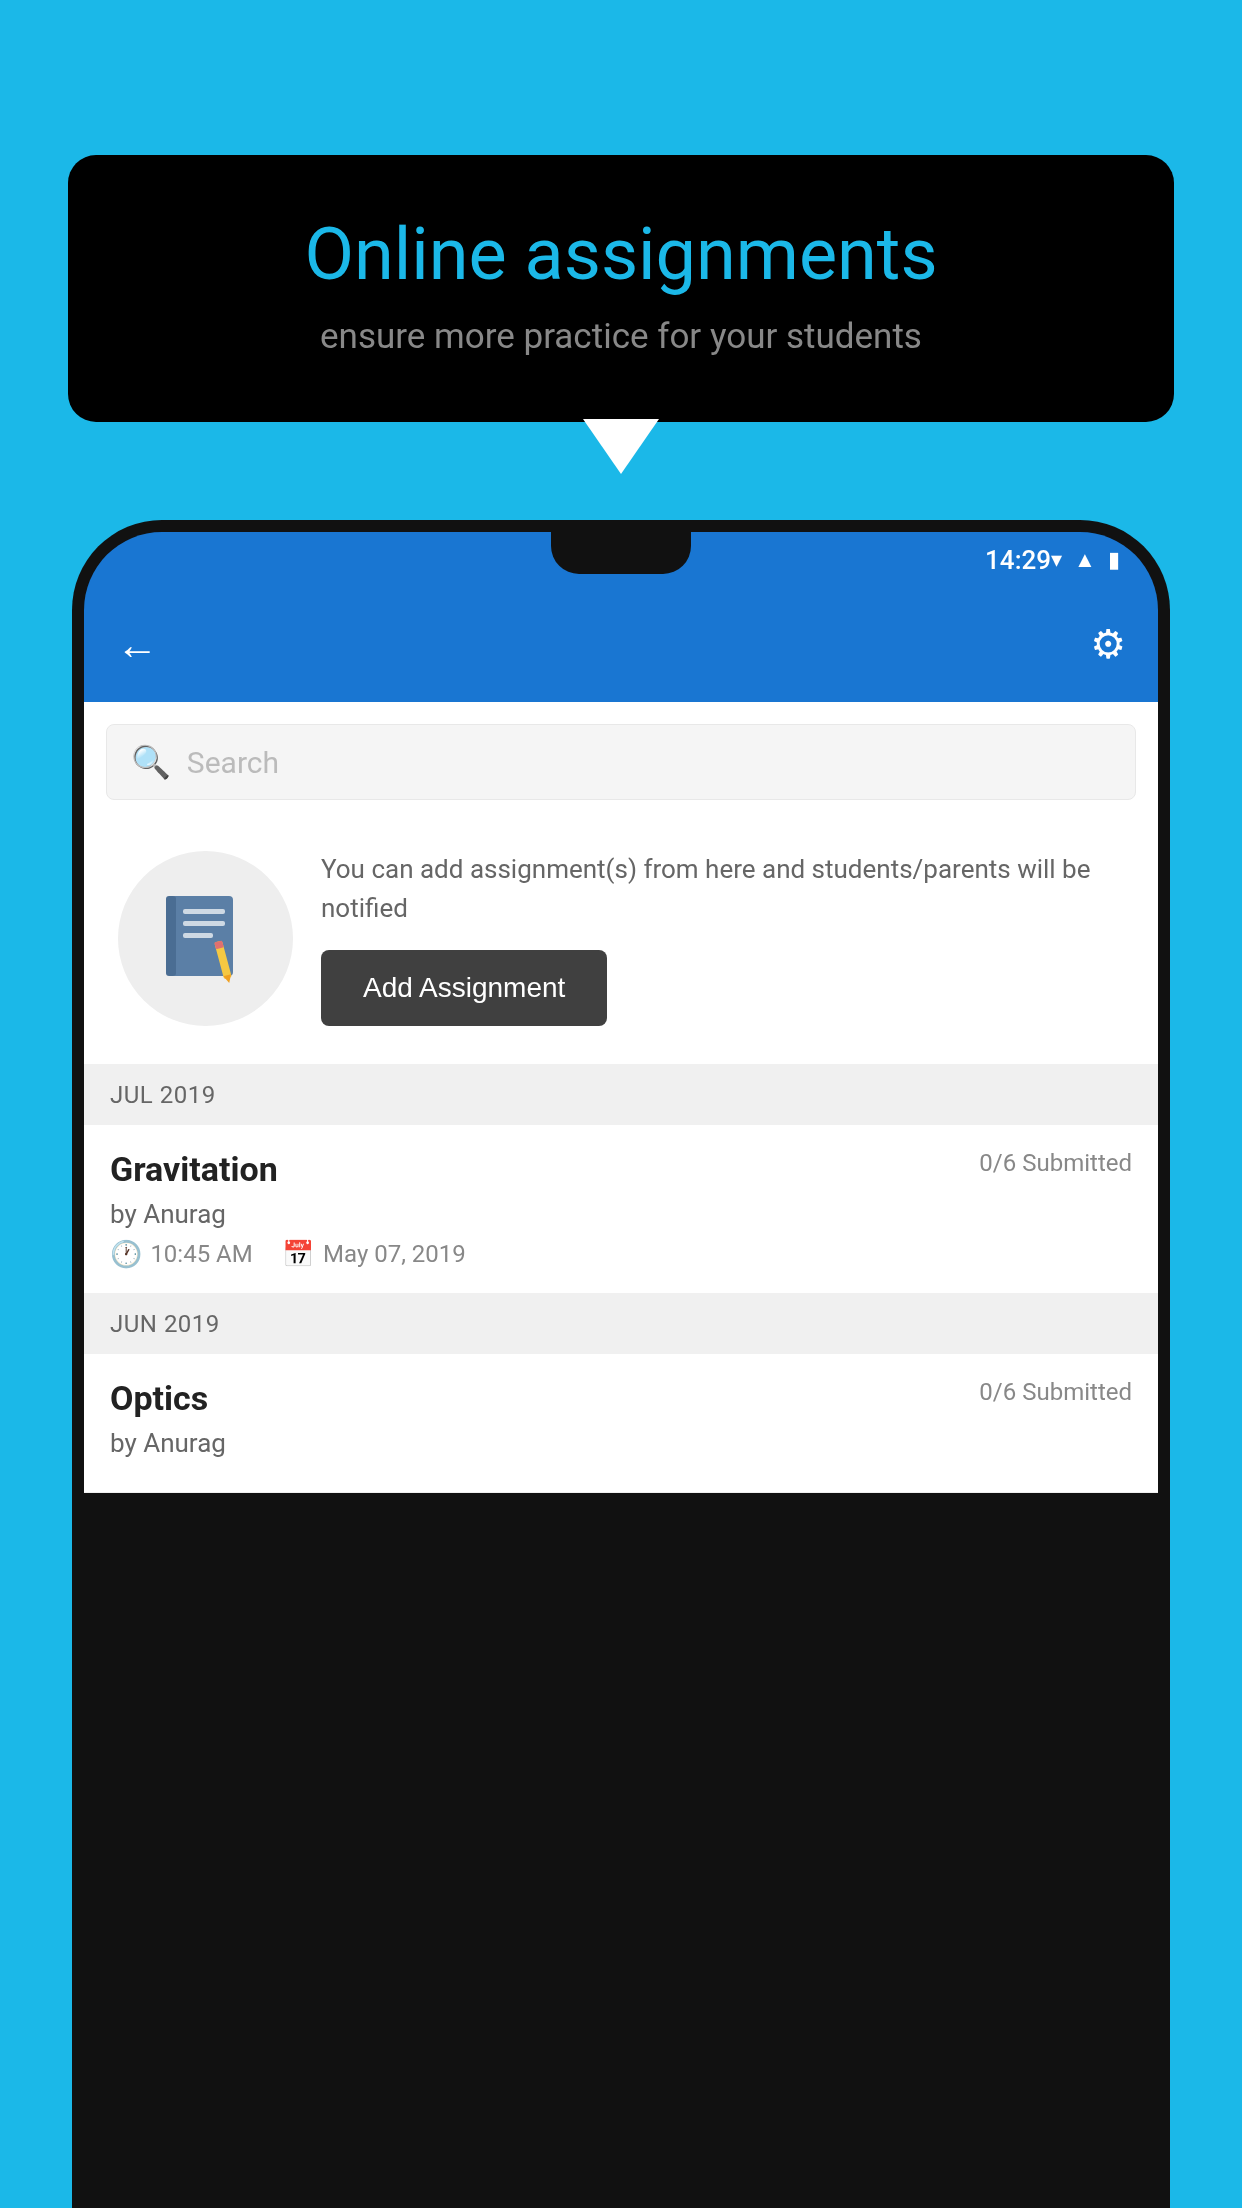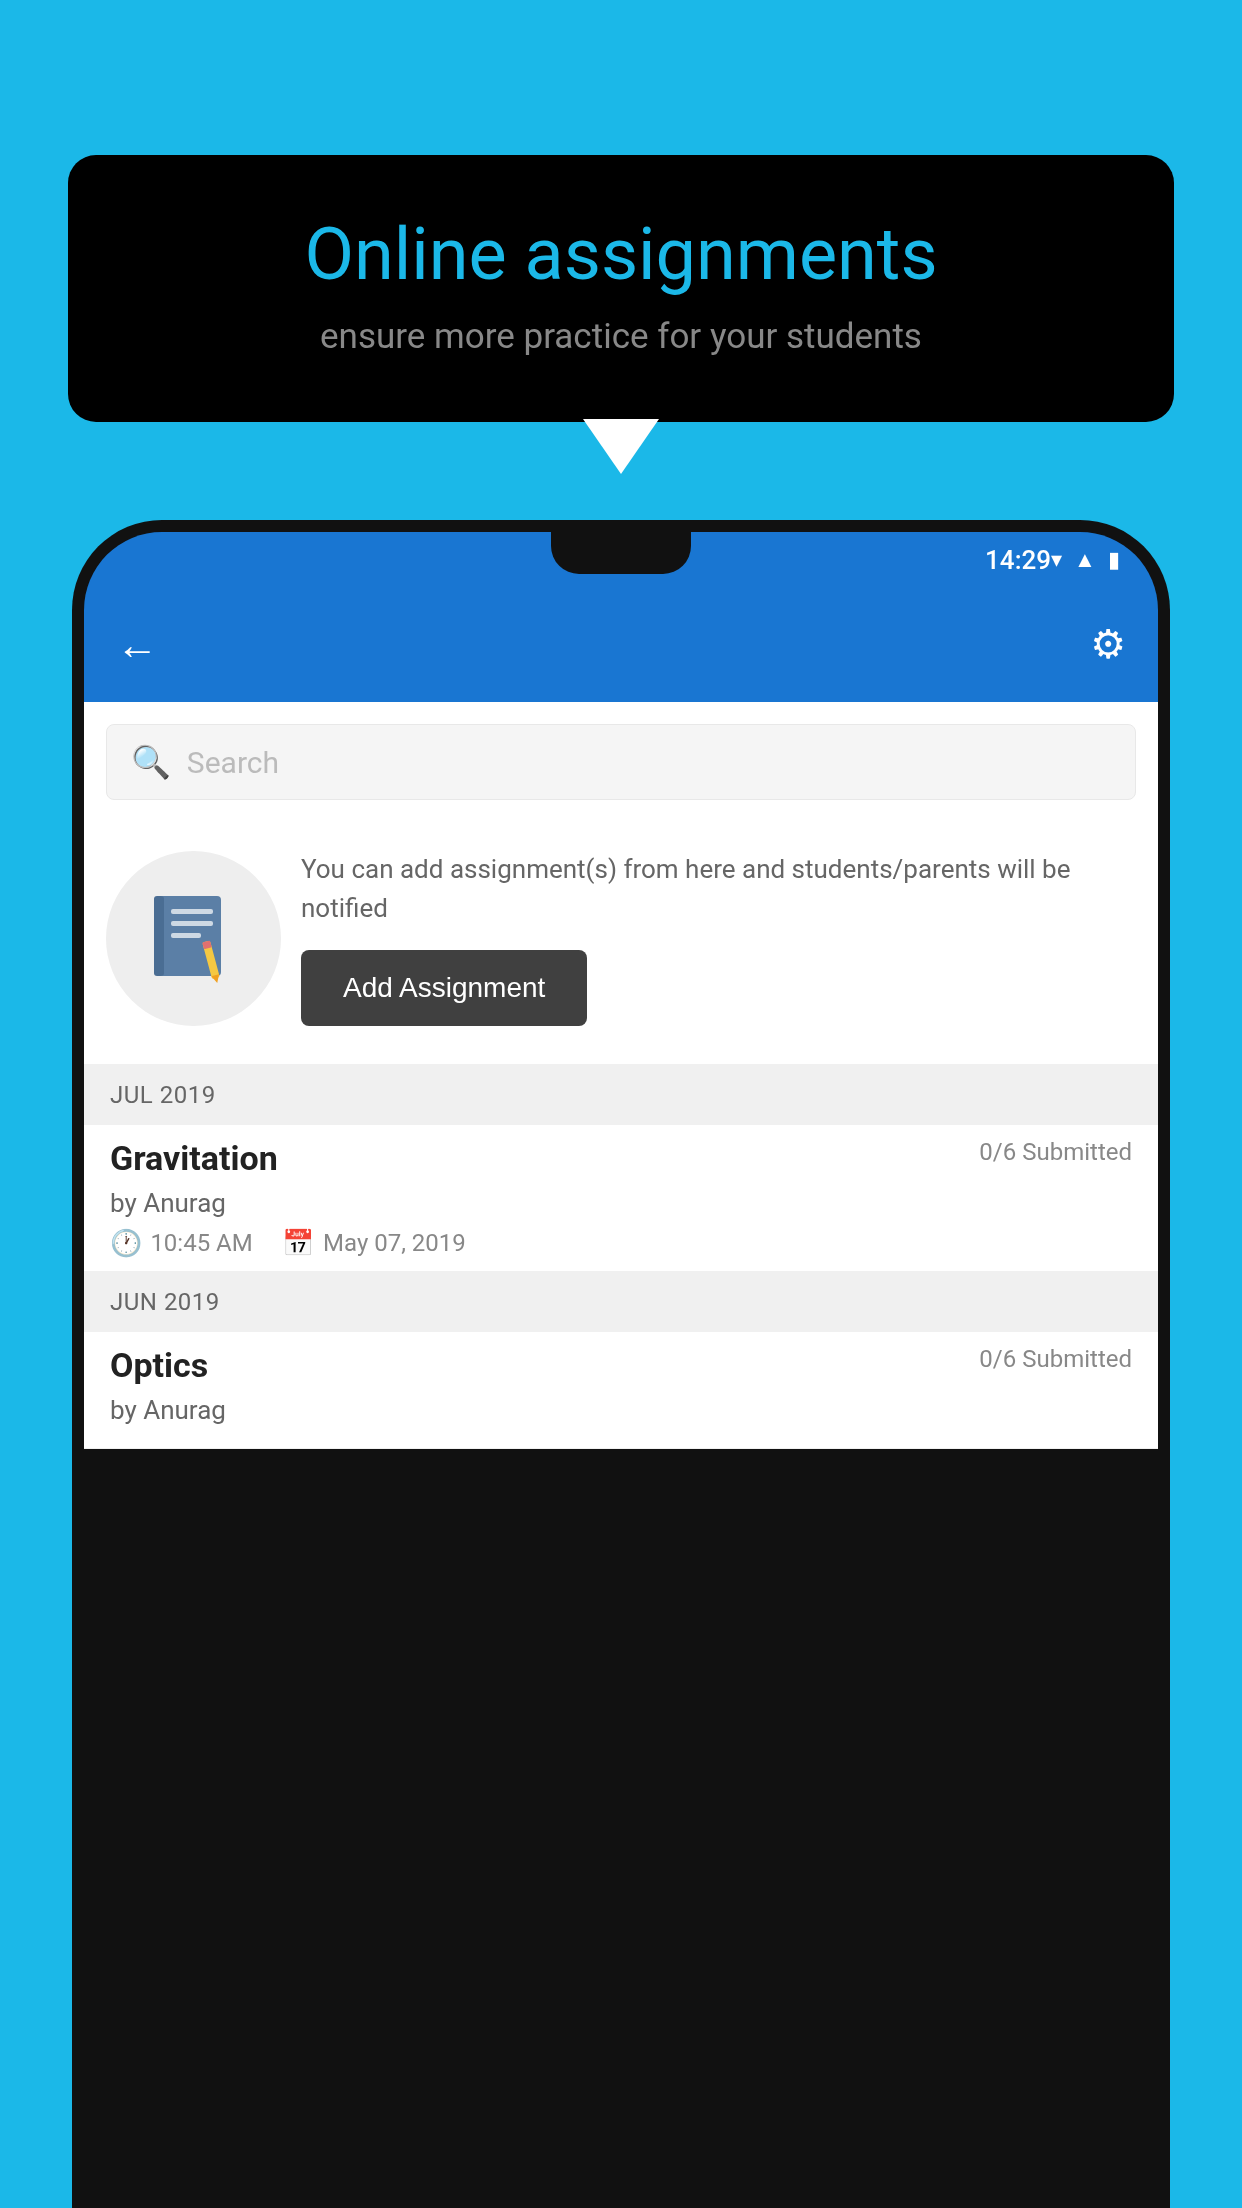--- a/index.html
+++ b/index.html
@@ -216,22 +216,22 @@
 
     .search-placeholder {
       font-size: 30px;
       color: #bbb;
     }
 
     
     .assignment-promo {
       display: flex;
       align-items: center;
-      padding: 28px 22px 38px 22px;
-      gap: 20px;
+      padding: 28px 22px 38px 34px;
+      gap: 28px;
       border-bottom: 1px solid #f0f0f0;
     }
 
     .promo-icon-circle {
       width: 175px;
       height: 175px;
       background: #eeeeee;
       border-radius: 50%;
       display: flex;
       align-items: center;
@@ -266,21 +266,21 @@
       background: #f0f0f0;
       padding: 16px 26px;
       font-size: 24px;
       font-weight: 400;
       color: #666;
       letter-spacing: 0.5px;
     }
 
     
     .assignment-item {
-      padding: 13px 26px;
+      padding: 24px 26px;
       border-bottom: 1px solid #f0f0f0;
     }
 
     .assignment-row1 {
       display: flex;
       justify-content: space-between;
       align-items: flex-start;
       margin-bottom: 10px;
     }
 

